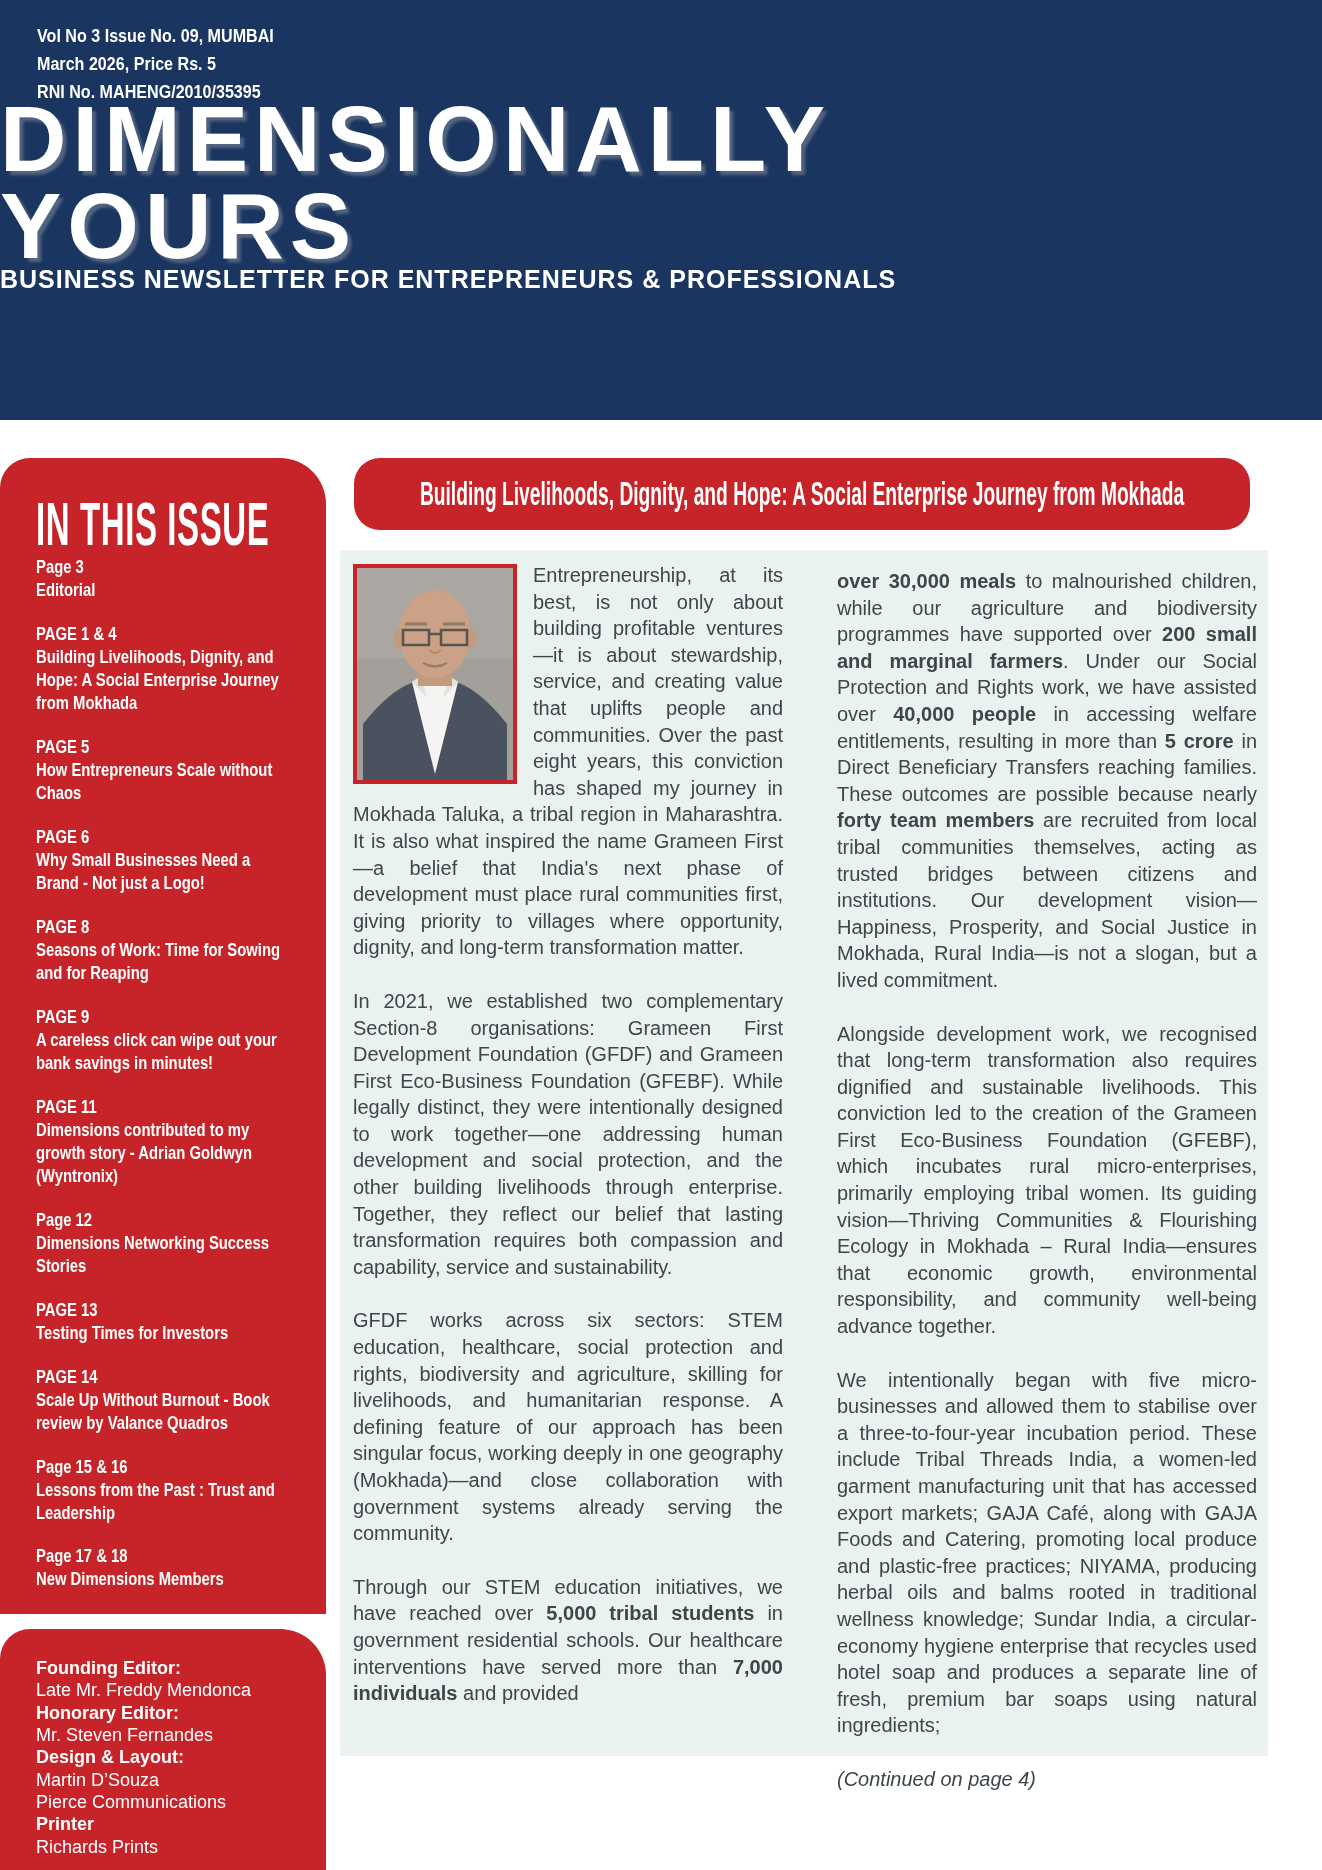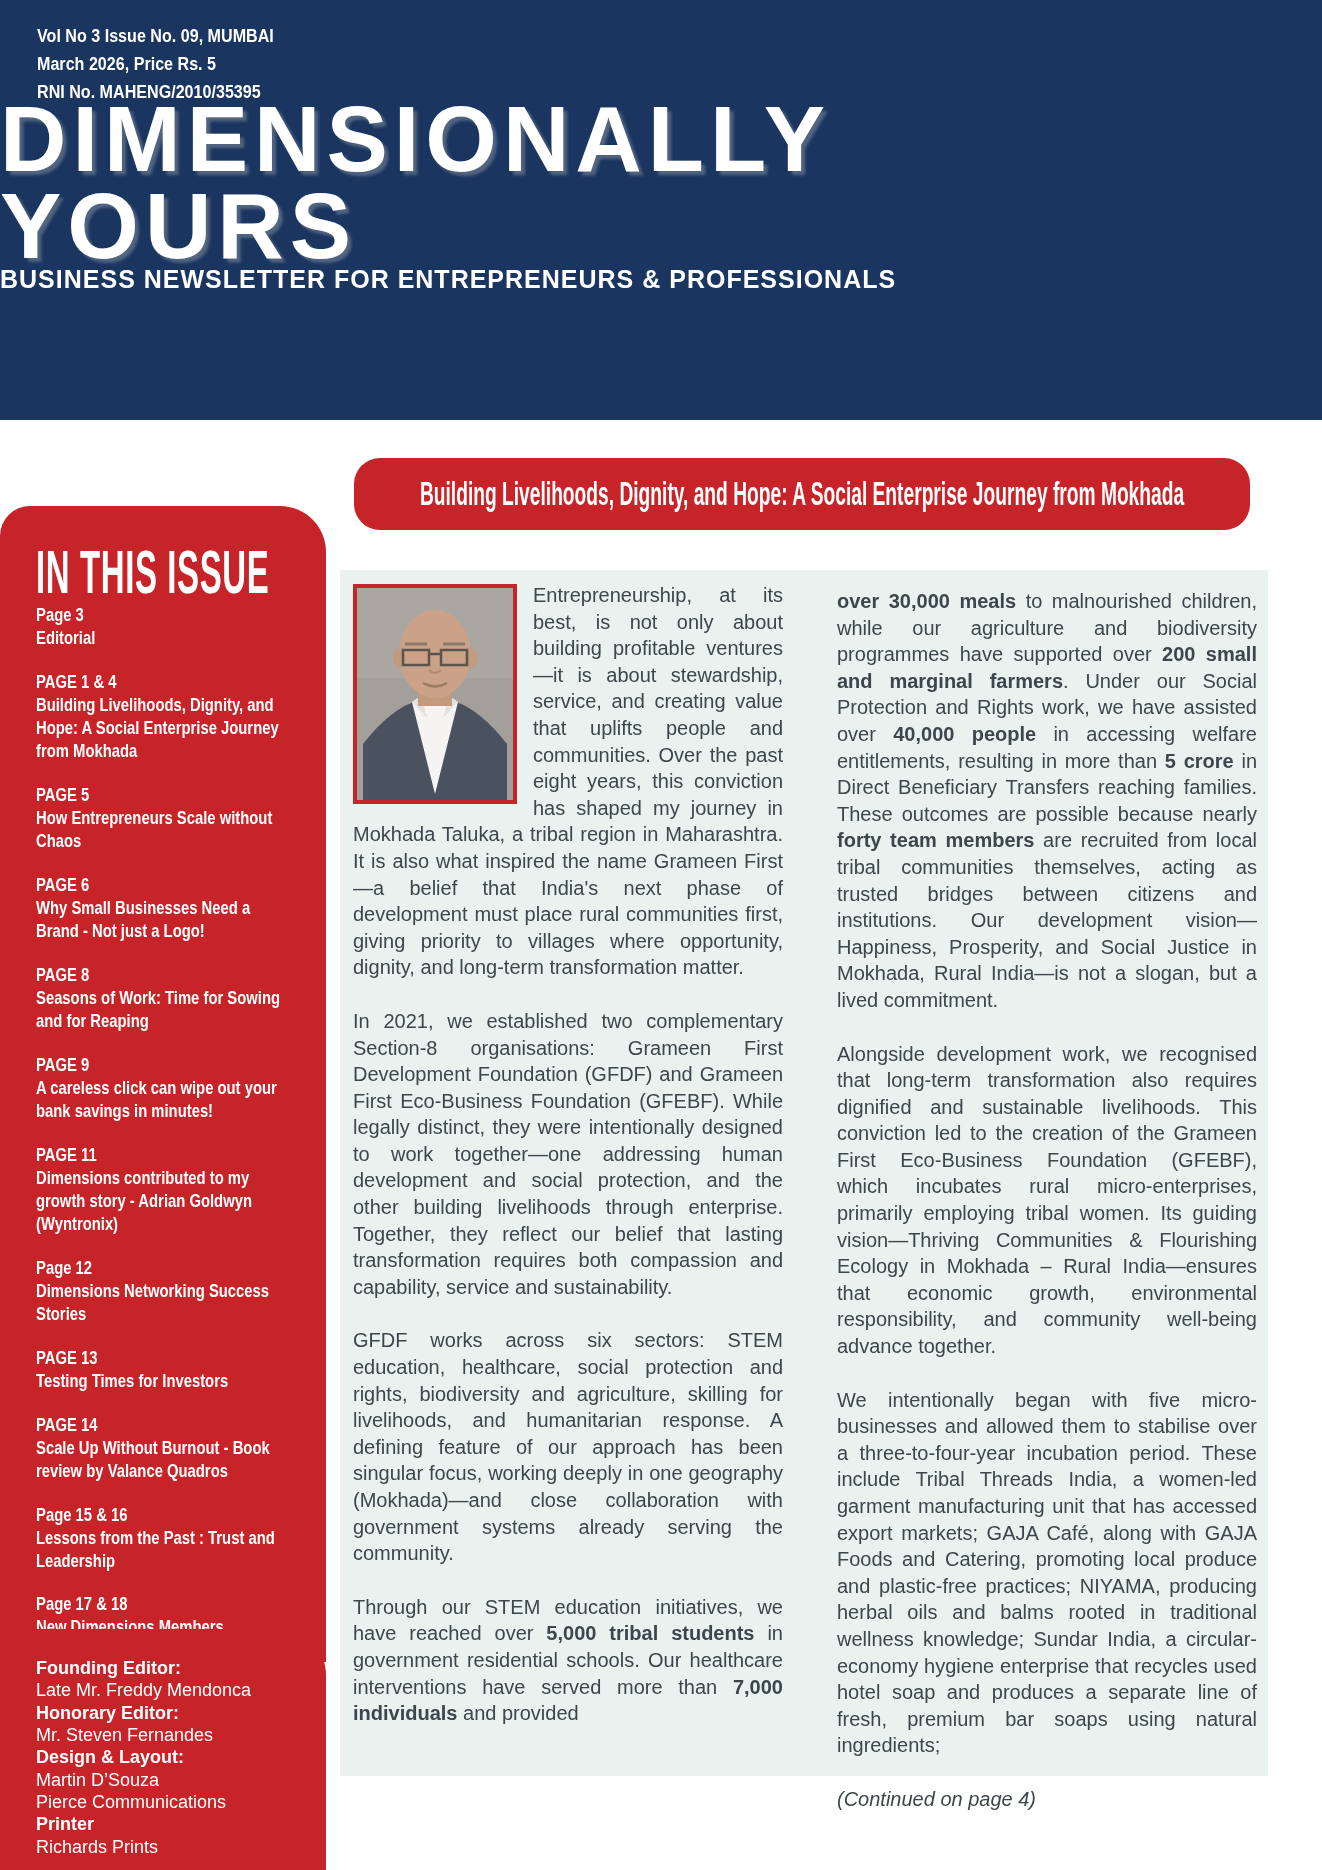--- a/index.html
+++ b/index.html
@@ -37,21 +37,20 @@
     text-align:left; font-size:25px; font-weight:bold; letter-spacing:1px;
   }
 
   
   .issue-panel {
     position:absolute; left:0; top:458px; width:326px; height:1156px;
     background:#c62428; color:#fff;
     border-radius:30px 46px 0 0;
     padding:30px 12px 0 36px;
     overflow:hidden;
-    margin-top:48px;
   }
   .issue-heading {
     font-size:55px; font-weight:bold; letter-spacing:1px; white-space:nowrap;
     transform:scale(0.60,1.12); transform-origin:left top;
     height:58px; margin-bottom:10px;
   }
   .toc-item { margin-bottom:21px; }
   .toc-inner {
     width:332px; transform:scaleX(0.78); transform-origin:left top;
     font-size:19px; font-weight:bold; line-height:1.21;
@@ -76,21 +75,20 @@
   }
   .banner-text {
     color:#fff; font-weight:bold; font-size:30px; white-space:nowrap;
     transform:scale(0.64,1.1);
   }
 
   
   .article-body {
     position:absolute; left:340px; top:550px; width:928px; height:1206px;
     background:#e9f2ee;
-    margin-top:20px;
   }
   .col {
     position:absolute; top:12px;
     width:430px; color:#3c464b;
     font-size:20px; line-height:1.33; text-align:justify;
   }
   .col-1 { left:13px; }
   .col-2 { left:497px; top:18px; width:420px; }
   .para { margin:0 0 27px 0; }
   .photo {

